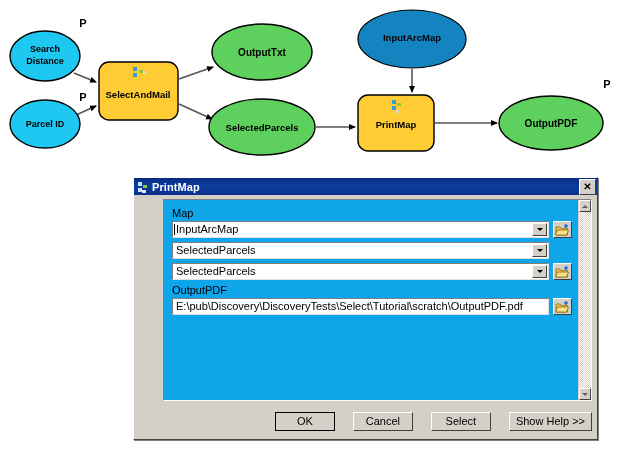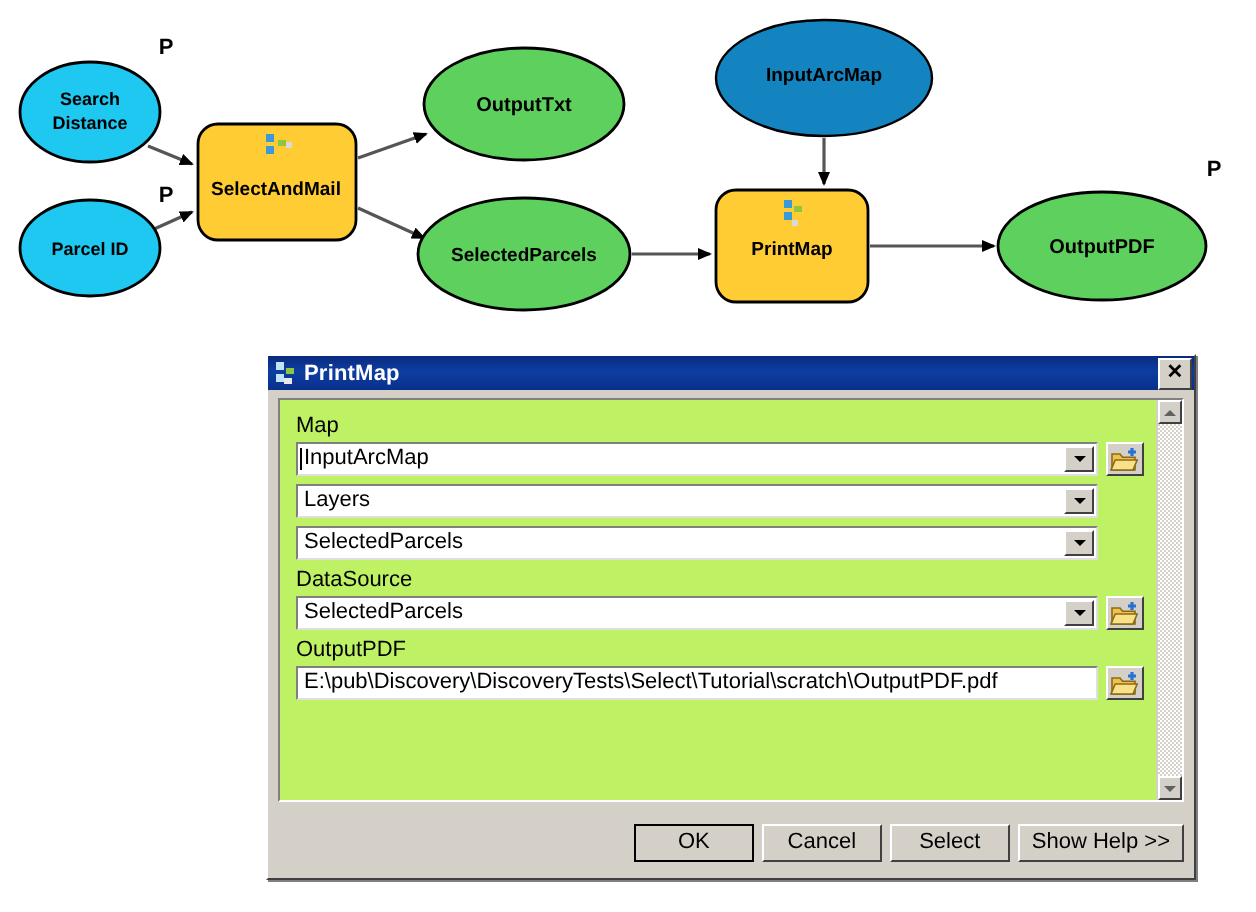--- a/index.html
+++ b/index.html
@@ -96,27 +96,28 @@
     position: absolute;
     left: 0; top: 17px; right: 0; bottom: 0;
     padding: 4px 5px 0 5px;
     box-sizing: border-box;
   }
 
   
   .param-panel {
     position: relative;
     height: 202px;
-    background: #bef264;
+    background: #0ea5e9;
     border-top: 1px solid #808080;
     border-left: 1px solid #808080;
     border-right: 1px solid #ffffff;
     border-bottom: 1px solid #ffffff;
     box-sizing: border-box;
     overflow: hidden;
+    margin-left: 24px;
   }
   .param-inner {
     position: absolute;
     left: 0; top: 0; right: 13px; bottom: 0;
     padding: 7px 6px 0 8px;
     box-sizing: border-box;
   }
 
   .field { margin-bottom: 4px; }
   .field-label {
@@ -237,21 +238,21 @@
 
   
   .btn-bar {
     position: absolute;
     left: 15px; right: 5px;
     bottom: 5px;
     height: 25px;
     display: flex;
     align-items: center;
     justify-content: flex-end;
-    gap: 4px;
+    gap: 18px;
   }
   .dlg-btn {
     height: 19px;
     min-width: 60px;
     padding: 0 6px;
     background: #d4d0c8;
     border-top: 1px solid #ffffff;
     border-left: 1px solid #ffffff;
     border-right: 1px solid #404040;
     border-bottom: 1px solid #404040;
@@ -382,45 +383,35 @@
               <svg width="15" height="14" viewBox="0 0 15 14" xmlns="http://www.w3.org/2000/svg">
                 <path d="M1 4 h4 l1.3 1.6 h6.2 v6.4 h-11.5 z" fill="#f2c14a" stroke="#8a6a18" stroke-width="0.8"></path>
                 <path d="M2.6 7 h11 l-2.1 5 h-11 z" fill="#fbe08a" stroke="#8a6a18" stroke-width="0.8"></path>
                 <path d="M11 1 v4 M9 3 h4" stroke="#2a6fd4" stroke-width="1.6"></path>
               </svg>
             </div>
           </div>
         </div>
 
         <div class="field">
-          <div class="field-row">
-            <div class="combo">
-              <div class="val">Layers</div>
-              <div class="drop">
-                  <i class="caret-dn"></i>
-                </div>
-            </div>
-            <div class="browse-spacer"></div>
-          </div>
         </div>
 
         <div class="field">
           <div class="field-row">
             <div class="combo">
               <div class="val">SelectedParcels</div>
               <div class="drop">
                   <i class="caret-dn"></i>
                 </div>
             </div>
             <div class="browse-spacer"></div>
           </div>
         </div>
 
         <div class="field">
-          <div class="field-label">DataSource</div>
           <div class="field-row">
             <div class="combo">
               <div class="val">SelectedParcels</div>
               <div class="drop">
                   <i class="caret-dn"></i>
                 </div>
             </div>
             <div class="browse-btn">
               <svg width="15" height="14" viewBox="0 0 15 14" xmlns="http://www.w3.org/2000/svg">
                 <path d="M1 4 h4 l1.3 1.6 h6.2 v6.4 h-11.5 z" fill="#f2c14a" stroke="#8a6a18" stroke-width="0.8"></path>

